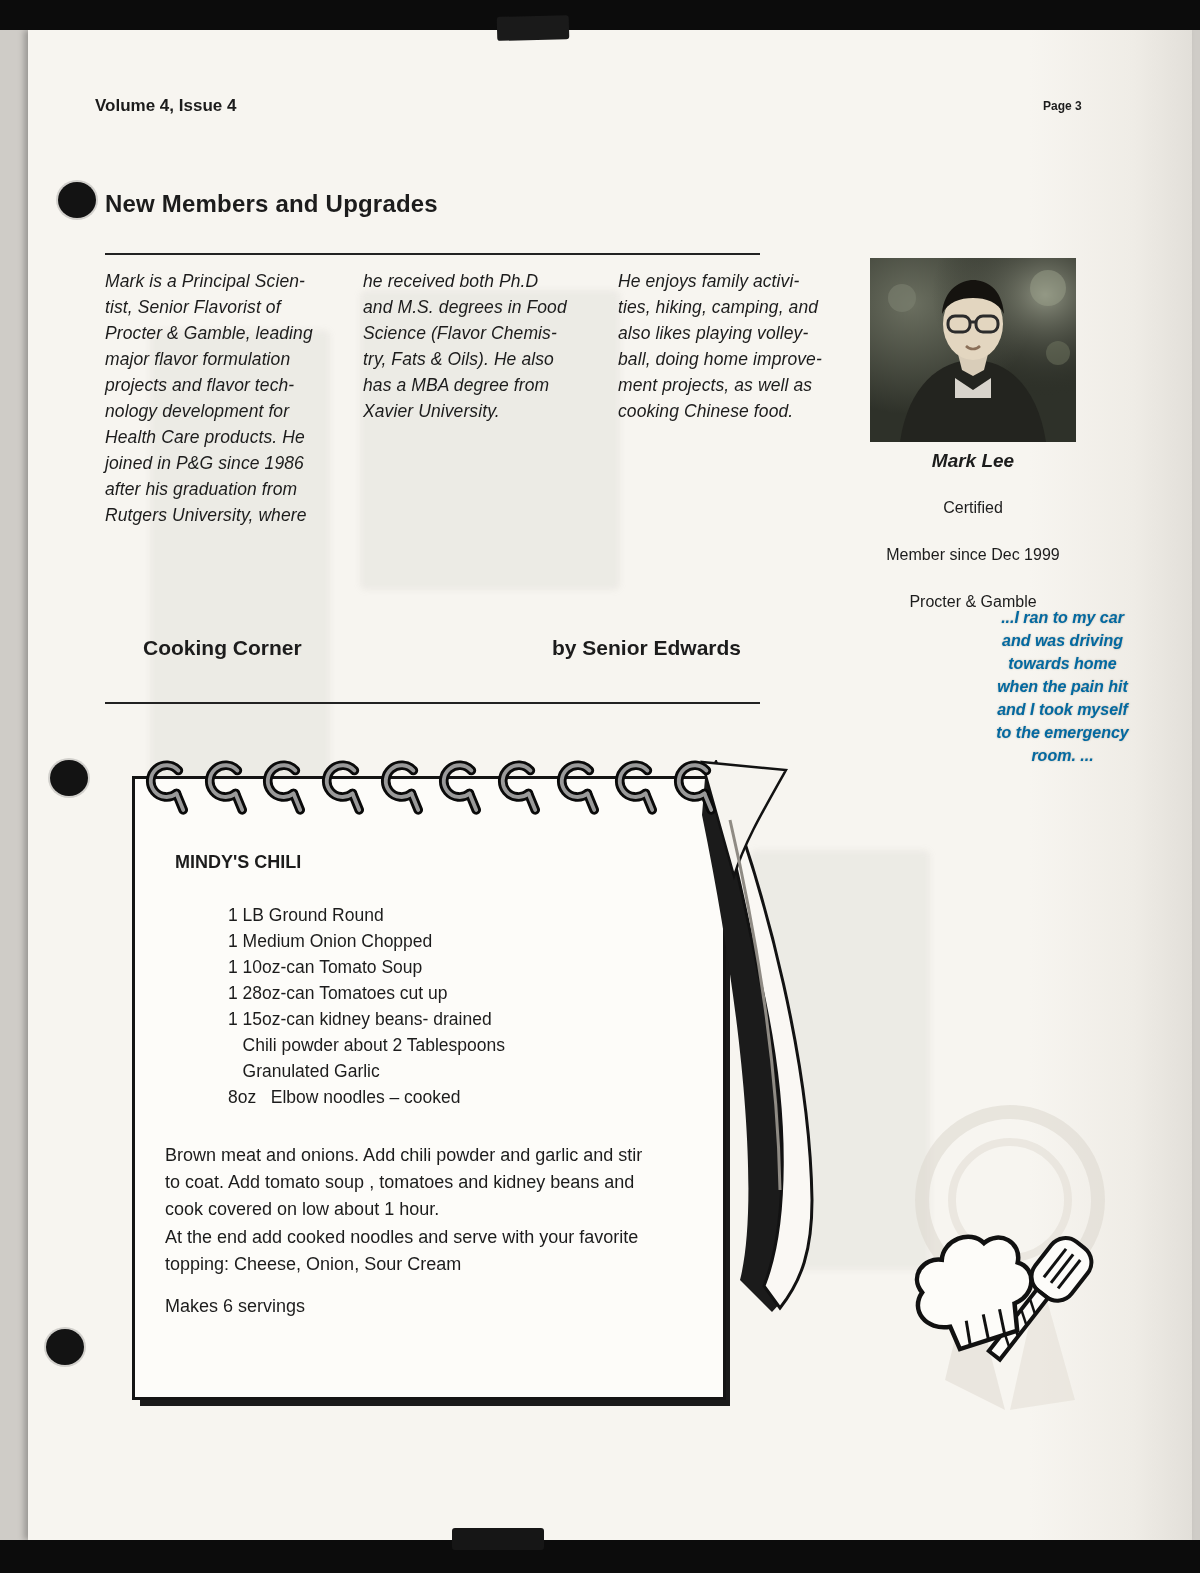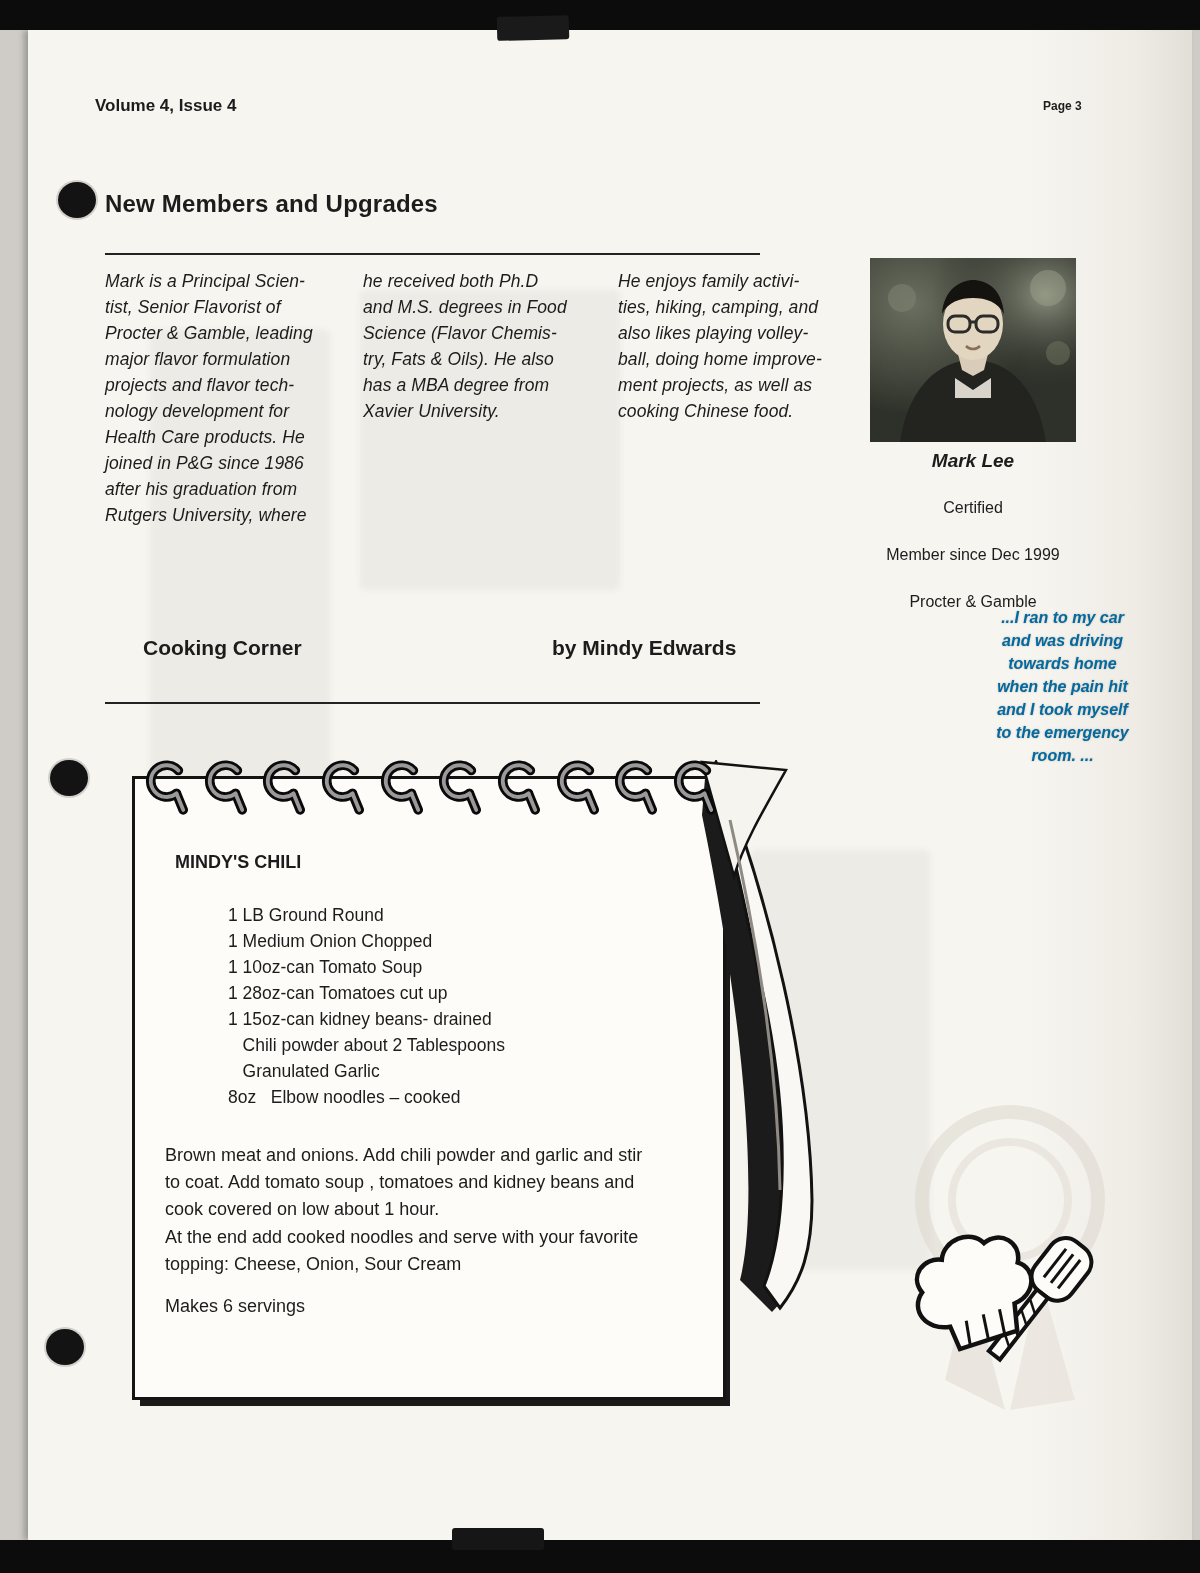--- a/index.html
+++ b/index.html
@@ -181,21 +181,21 @@
 
   <div class="bleed-quote">...I ran to my car
 and was driving
 towards home
 when the pain hit
 and I took myself
 to the emergency
 room. ...</div>
 
   <div class="cooking-title">Cooking Corner</div>
-  <div class="cooking-byline">by  Mindy Edwards</div>
+  <div class="cooking-byline">by  Senior Edwards</div>
   <div class="rule rule-cooking"></div>
 
   <div class="notebook"></div>
 
   <svg class="curl" width="180" height="560" viewBox="0 0 180 560">
     <path d="M6 6 C52 120 98 290 106 450 C108 500 98 525 72 552 L40 520 C58 450 48 280 2 55 Z" fill="#1b1b1b"></path>
     <path d="M16 2 C70 140 110 310 112 440 C112 490 102 520 80 548 L64 526 C86 470 92 360 60 220 C42 130 28 64 8 14 Z" fill="#faf8f4" stroke="#121212" stroke-width="3"></path>
     <path d="M2 2 L86 10 C60 56 44 84 34 116 Z" fill="#f6f4ef" stroke="#121212" stroke-width="2.5"></path>
     <path d="M30 60 C60 190 78 320 80 430" fill="none" stroke="#8f8b84" stroke-width="3"></path>
   </svg>

